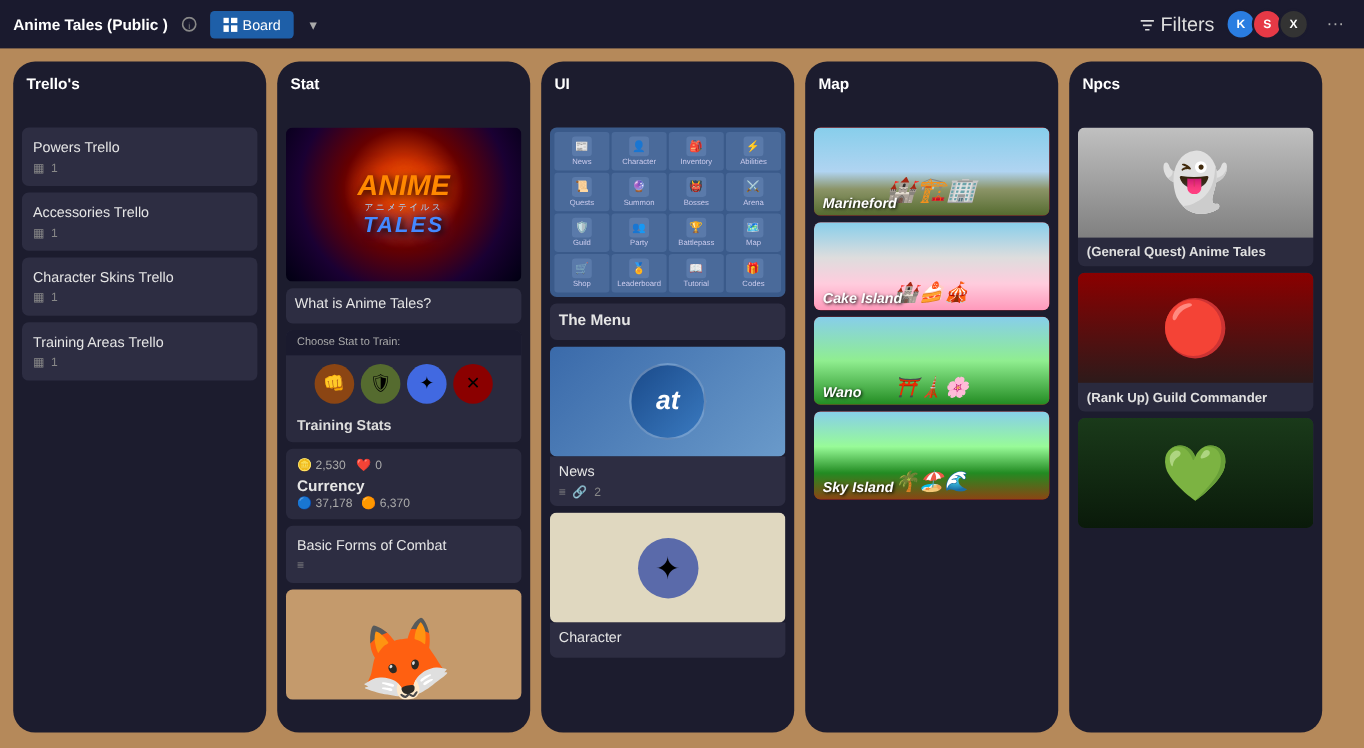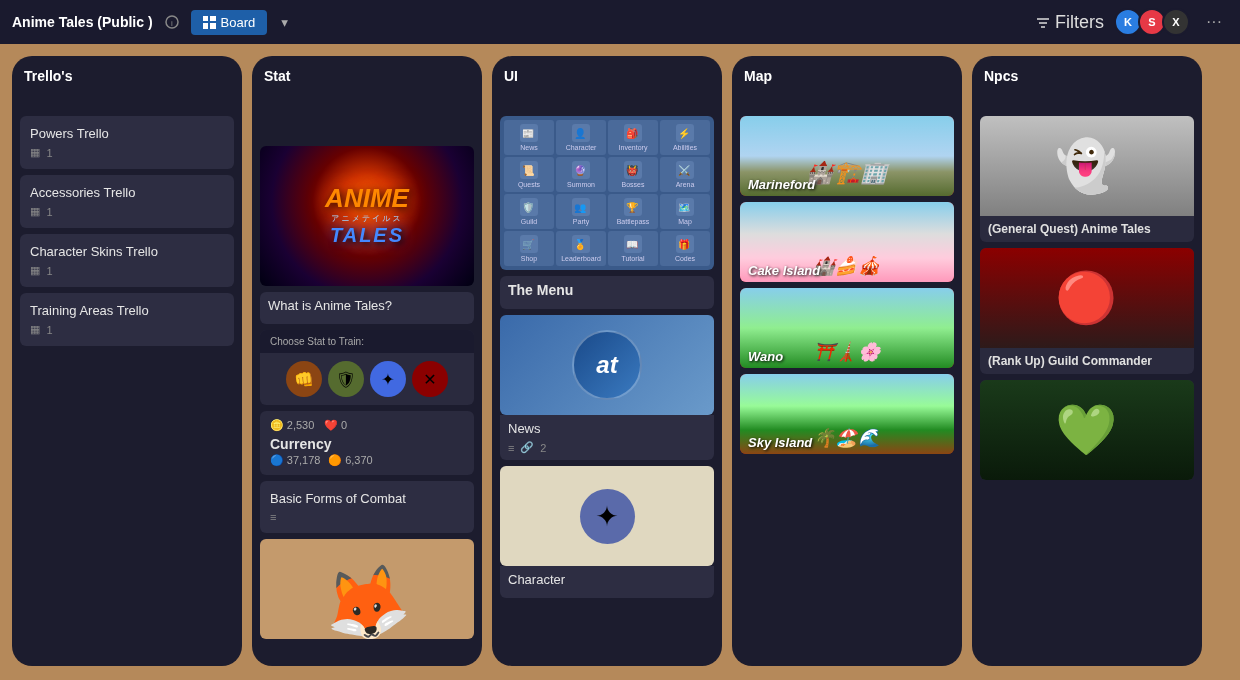--- a/index.html
+++ b/index.html
@@ -172,21 +172,20 @@
 
     
     .anime-tales-card {
       background: linear-gradient(135deg, #0a0a1a 0%, #1a0a2e 50%, #0a1a0a 100%);
       border-radius: 6px;
       padding: 0;
       cursor: pointer;
       overflow: hidden;
       position: relative;
       height: 140px;
-      margin-top: 30px;
     }
     .anime-tales-bg {
       width: 100%;
       height: 100%;
       display: flex;
       align-items: center;
       justify-content: center;
       background: radial-gradient(circle at 50% 40%, #ff6600 0%, #cc3300 20%, #660000 40%, #1a0033 70%, #000011 100%);
     }
     .anime-tales-text {
@@ -590,20 +589,21 @@
       </div>
 
       <div class="training-card">
         <div class="training-header">Choose Stat to Train:</div>
         <div class="training-icons">
           <div class="training-icon fist">👊</div>
           <div class="training-icon shield">🛡</div>
           <div class="training-icon star">✦</div>
           <div class="training-icon x">✕</div>
         </div>
+        <div style="padding:4px 10px 8px; font-size:13px; font-weight:600; color:#ddd;">Training Stats</div>
       </div>
 
       <div class="currency-card">
         <div class="currency-top">
           <span>🪙 <span>2,530</span></span>
           <span>❤️ <span>0</span></span>
         </div>
         <div class="card-title" style="font-size:14px;font-weight:700;margin:2px 0;">Currency</div>
         <div class="currency-row">
           <span>🔵 <span>37,178</span></span>

